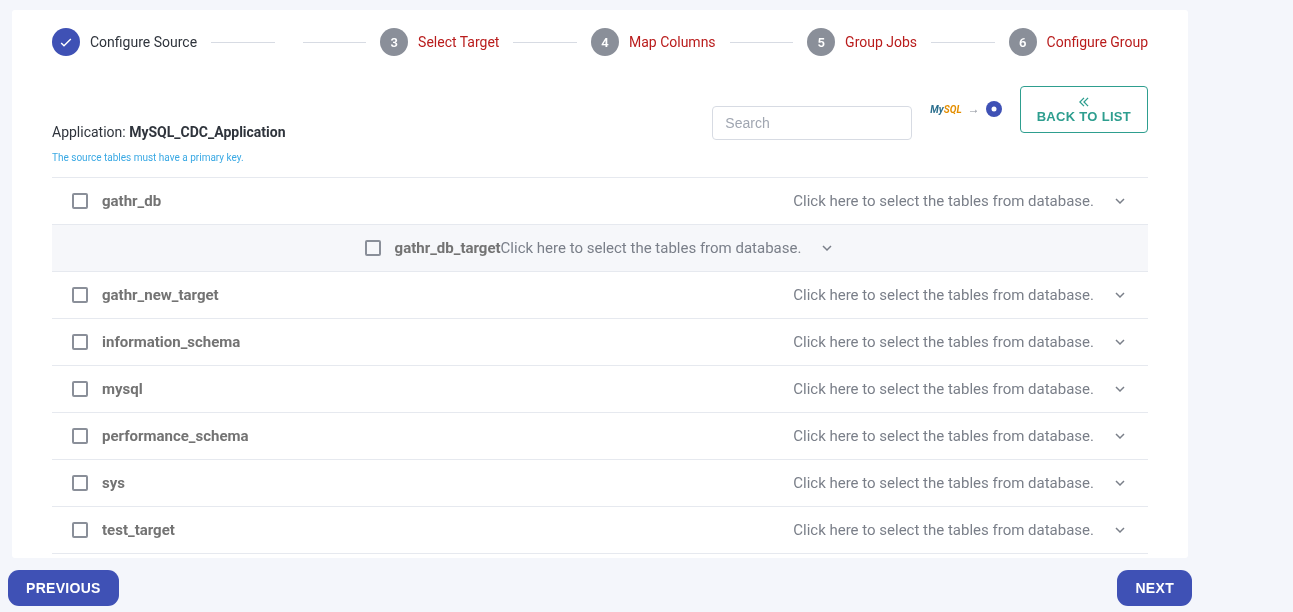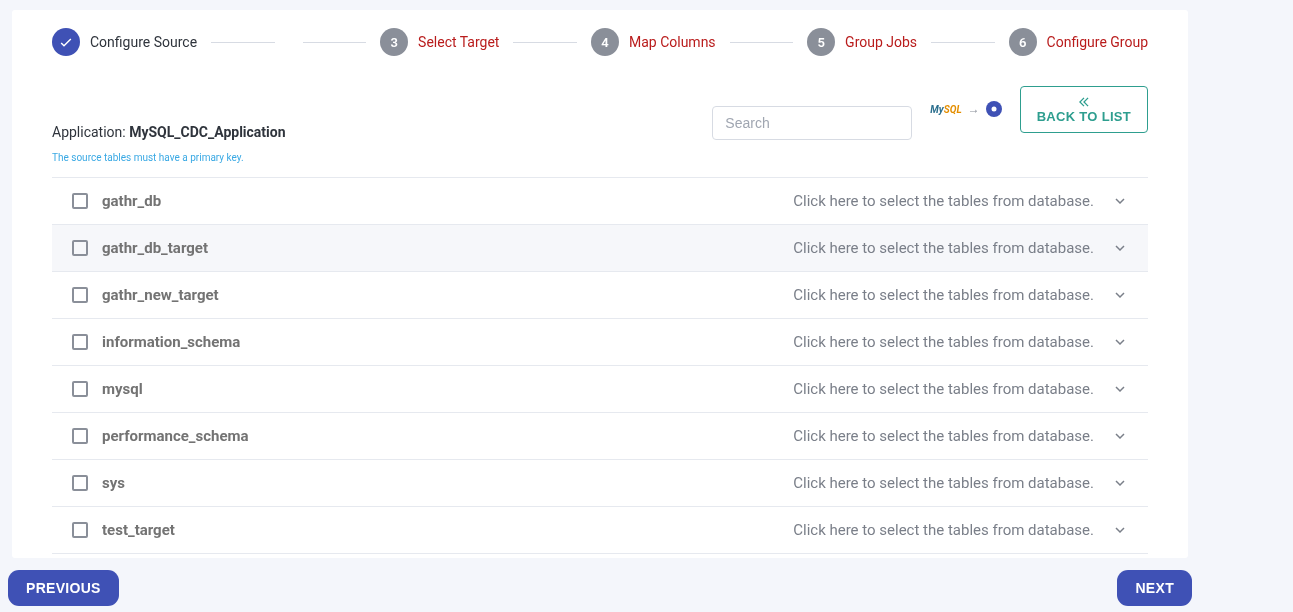--- a/index.html
+++ b/index.html
@@ -143,20 +143,21 @@
   .db-row {
     display: flex;
     align-items: center;
     justify-content: space-between;
     padding: 14px 20px;
     border-bottom: 1px solid #e6e9ef;
     font-size: 15px;
   }
   .db-row.alt {
     background: #f6f7fa;
+    justify-content: center;
   }
   .db-row .left {
     display: flex;
     align-items: center;
     gap: 14px;
   }
   .checkbox {
     width: 16px; height: 16px;
     border: 2px solid #8a8f99;
     border-radius: 2px;

